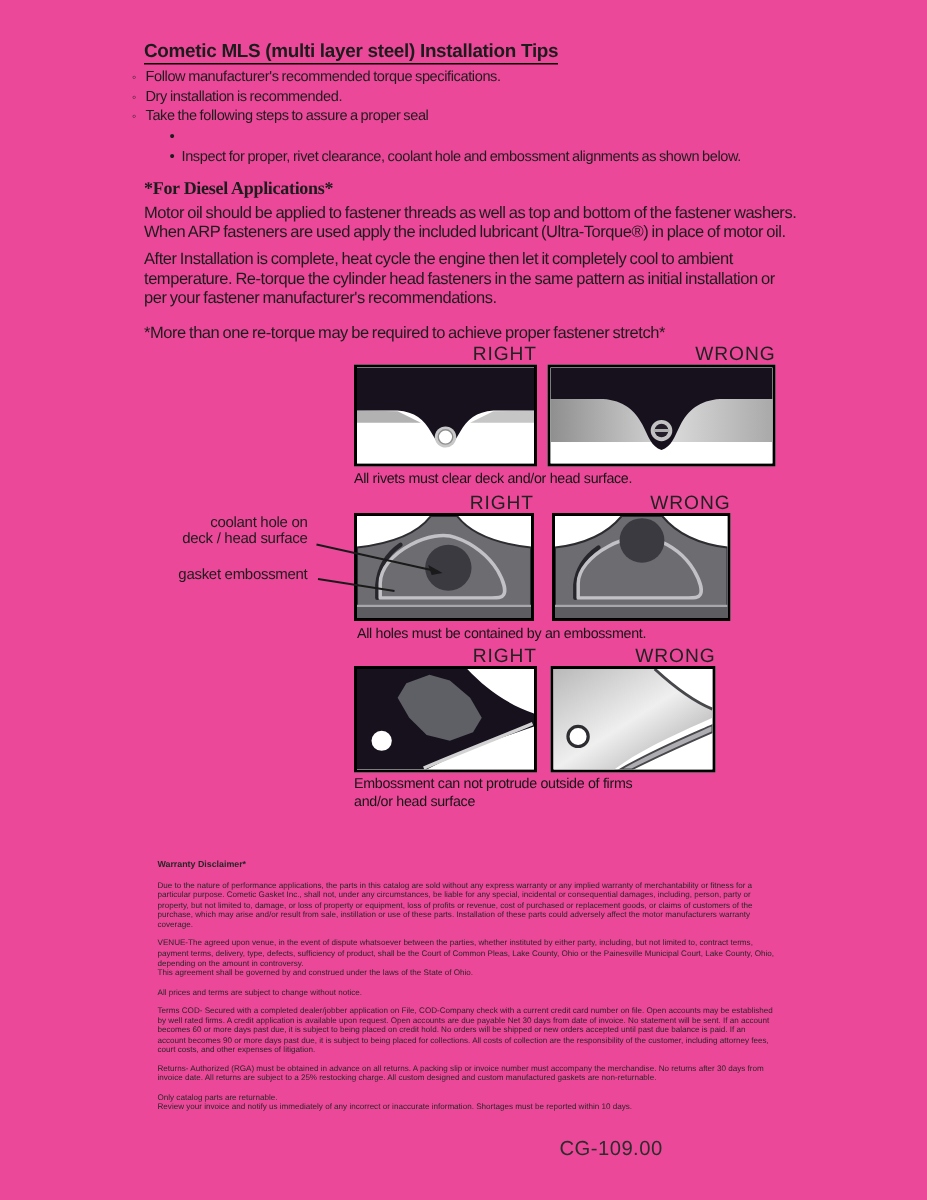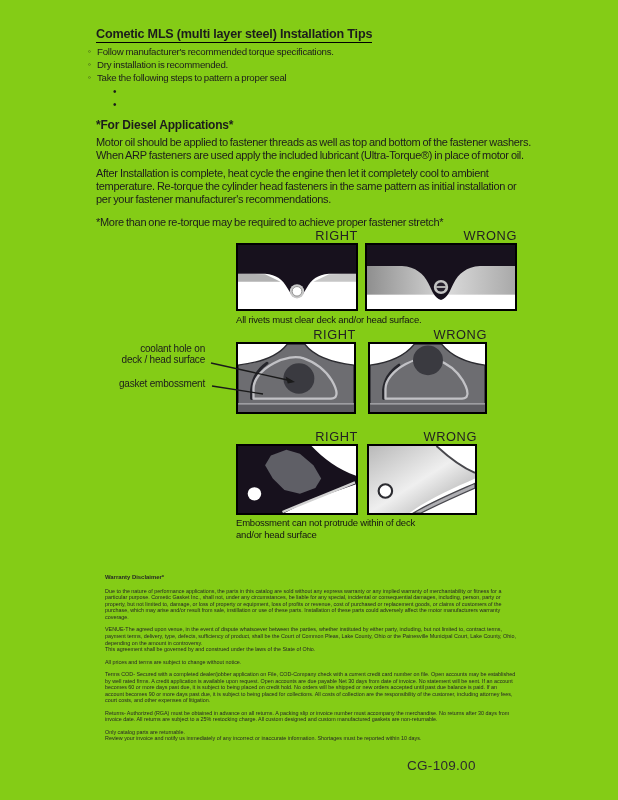--- a/index.html
+++ b/index.html
@@ -1,30 +1,30 @@
 <!DOCTYPE html>
 <html><head>
 <meta charset="utf-8">
 <style>
   html,body{margin:0;padding:0;background:#ffffff;}
-  .page{position:relative;width:618px;height:800px;background:#84cc16;overflow:hidden;
+  .page{position:relative;width:618px;height:800px;background:#ec4899;overflow:hidden;
         font-family:"Liberation Sans",sans-serif;color:#1c1c1c;}
   .abs{position:absolute;}
 
   .title{left:96px;top:27px;font-size:12.6px;font-weight:bold;letter-spacing:-0.2px;
          border-bottom:1.6px solid #000;padding-bottom:1px;}
 
   .tips{left:88px;top:45px;width:460px;font-size:9.7px;line-height:13.2px;
         letter-spacing:-0.25px;word-spacing:-0.5px;}
   .tip-row{display:flex;}
   .tip-row .m1{width:9px;font-size:8px;line-height:13.2px;}
   .sub{padding-left:25px;}
   .sub .m2{width:8px;font-size:10px;line-height:13.2px;}
 
-  .diesel-h{left:96px;top:118px;font-size:12px;font-weight:bold;letter-spacing:-0.2px;}
+  .diesel-h{left:96px;top:118px;font-size:12px;font-weight:bold;letter-spacing:-0.2px;font-family:Liberation Serif, serif;}
   .para{left:96px;width:436px;font-size:11px;line-height:13px;
         letter-spacing:-0.3px;word-spacing:-0.6px;white-space:pre-line;}
   .p1{top:136px;}
   .p2{top:167px;}
   .note{top:216px;}
 
   .dlabel{font-size:12.8px;letter-spacing:0.6px;text-align:right;color:#222;}
   .r1R{left:236px;top:228px;width:122px;}
   .r1W{left:365px;top:228px;width:152px;}
   .r2R{left:236px;top:327px;width:120px;}
@@ -49,47 +49,48 @@
   .sidelabel{font-size:10px;letter-spacing:-0.2px;line-height:11px;
              text-align:right;width:108px;left:97px;}
   .sl1{top:343px;}
   .sl2{top:378px;}
   .leader{left:103px;top:340px;width:212px;height:62px;z-index:3;pointer-events:none;}
 
   .disc{left:105px;top:574px;width:412px;font-size:5.4px;line-height:6.6px;color:#262626;}
   .disc-h{font-size:5.9px;font-weight:bold;margin:0 0 7px 0;}
   .disc p{margin:0 0 5.8px 0;white-space:pre-line;}
 
-  .code{left:407px;top:758px;font-size:13.5px;letter-spacing:0.3px;color:#2c2c2c;}
+  .code{left:373px;top:758px;font-size:13.5px;letter-spacing:0.3px;color:#2c2c2c;}
 </style>
 </head>
 <body>
 
 <div class="page">
 
   <div class="abs title">Cometic MLS (multi layer steel) Installation Tips</div>
 
   <div class="abs tips">
     <div class="tip-row">
       <span class="m1">◦</span>
       <span>Follow manufacturer's recommended torque specifications.</span>
     </div>
     <div class="tip-row">
       <span class="m1">◦</span>
       <span>Dry installation is recommended.</span>
     </div>
     <div class="tip-row">
       <span class="m1">◦</span>
-      <span>Take the following steps to pattern a proper seal</span>
+      <span>Take the following steps to assure a proper seal</span>
     </div>
     <div class="tip-row sub">
       <span class="m2">•</span>
     </div>
     <div class="tip-row sub">
       <span class="m2">•</span>
+      <span>Inspect for proper, rivet clearance, coolant hole and embossment alignments as shown below.</span>
     </div>
   </div>
 
   <div class="abs diesel-h">*For Diesel Applications*</div>
   <div class="abs para p1">Motor oil should be applied to fastener threads as well as top and bottom of the fastener washers. When ARP fasteners are used apply the included lubricant (Ultra-Torque®) in place of motor oil.</div>
   <div class="abs para p2">After Installation is complete, heat cycle the engine then let it completely cool to ambient temperature. Re-torque the cylinder head fasteners in the same pattern as initial installation or per your fastener manufacturer's recommendations.</div>
   <div class="abs para note">*More than one re-torque may be required to achieve proper fastener stretch*</div>
 
   <div class="abs dlabel r1R">RIGHT</div>
   <div class="abs dlabel r1W">WRONG</div>
@@ -152,20 +153,21 @@
     <svg viewBox="0 0 119 71" preserveAspectRatio="none">
       <rect width="119" height="71" fill="#ffffff"></rect>
       <path d="M0,22 C24,19 38,10 46,0 H74 C82,10 96,19 119,22 V71 H0 Z" fill="#6d6d71" stroke="#2c2c31" stroke-width="1.4"></path>
       <rect y="61.8" width="119" height="1.6" fill="#a8a8ac"></rect>
       <rect y="63.4" width="119" height="7.6" fill="#5d5d61"></rect>
       <path d="M30,22 C20,29 15,37 14,48 L14,57" stroke="#26262c" stroke-width="3" fill="none" stroke-linecap="round"></path>
       <path d="M16,57 L16,47 C16,38 24,28 37,21 C48,15 60,13 68,16 C80,20 90,28 96,38 C100,45 102,52 100,55 C99,57 96,57 92,57 Z" fill="none" stroke="#c2c2c6" stroke-width="2.4" stroke-linejoin="round"></path>
       <circle cx="60" cy="17" r="15.5" fill="#3a3a40"></circle>
     </svg>
   </div>
+  <div class="abs caption c2">All holes must be contained by an embossment.</div>
 
   <div class="abs dlabel r3R">RIGHT</div>
   <div class="abs dlabel r3W">WRONG</div>
   <div class="abs dbox b3R">
     <svg viewBox="0 0 122 70" preserveAspectRatio="none">
       <rect width="122" height="70" fill="#ffffff"></rect>
       <path d="M0,0 H76 C88,13 104,25 122,31 V40 C96,49 70,58 48,70 H0 Z" fill="#17111d"></path>
       <polygon points="34,10 50,4 64,8 78,20 86,34 80,44 64,50 48,46 36,34 28,20" fill="#5f5f66"></polygon>
       <path d="M46,69 C74,57 100,47 121,38" stroke="#d2d2d2" stroke-width="2.4" fill="none"></path>
       <circle cx="17" cy="50" r="7" fill="#ffffff"></circle>
@@ -181,21 +183,21 @@
         </linearGradient>
       </defs>
       <rect width="110" height="70" fill="#ffffff"></rect>
       <path d="M0,0 H70 C84,13 98,23 110,28 V34 C88,44 62,55 42,70 H0 Z" fill="url(#g3)"></path>
       <path d="M70,0 C84,13 98,23 110,28" stroke="#47474c" stroke-width="2" fill="none"></path>
       <path d="M46,70 C68,57 92,47 110,39 L110,44 C94,51 72,61 54,70 Z" fill="#aeaeb2" stroke="#47474c" stroke-width="1.3"></path>
       <circle cx="17" cy="47" r="7" fill="#ffffff" stroke="#2c2c31" stroke-width="2.2"></circle>
     </svg>
   </div>
   <div class="abs caption c3">
-    <div>Embossment can not protrude within of deck</div>
+    <div>Embossment can not protrude outside of firms</div>
     <div>and/or head surface</div>
   </div>
 
   <div class="abs disc">
     <div class="disc-h">Warranty Disclaimer*</div>
     <p>Due to the nature of performance applications, the parts in this catalog are sold without any express warranty or any implied warranty of merchantability or fitness for a particular purpose.  Cometic Gasket Inc., shall not, under any circumstances, be liable for any special, incidental or consequential damages, including, person, party or property, but not limited to, damage, or loss of property or equipment, loss of profits or revenue, cost of purchased or replacement goods, or claims of customers of the purchase, which may arise and/or result from sale, instillation or use of these parts.  Installation of these parts could adversely affect the motor manufacturers warranty coverage.</p>
     <p>VENUE-The agreed upon venue, in the event of dispute whatsoever between the parties, whether instituted by either party, including, but not limited to, contract terms, payment terms, delivery, type, defects, sufficiency of product, shall be the Court of Common Pleas, Lake County, Ohio or the Painesville Municipal Court, Lake County, Ohio, depending on the amount in controversy.
 This agreement shall be governed by and construed under the laws of the State of Ohio.</p>
     <p>All prices and terms are subject to change without notice.</p>
     <p>Terms COD- Secured with a completed dealer/jobber application on File, COD-Company check with a current credit card number on file.  Open accounts may be established by well rated firms.  A credit application is available upon request.  Open accounts are due payable Net 30 days from date of invoice.  No statement will be sent.  If an account becomes 60 or more days past due, it is subject to being placed on credit hold.  No orders will be shipped or new orders accepted until past due balance is paid.  If an account becomes 90 or more days past due, it is subject to being placed for collections.  All costs of collection are the responsibility of the customer, including attorney fees, court costs, and other expenses of litigation.</p>

